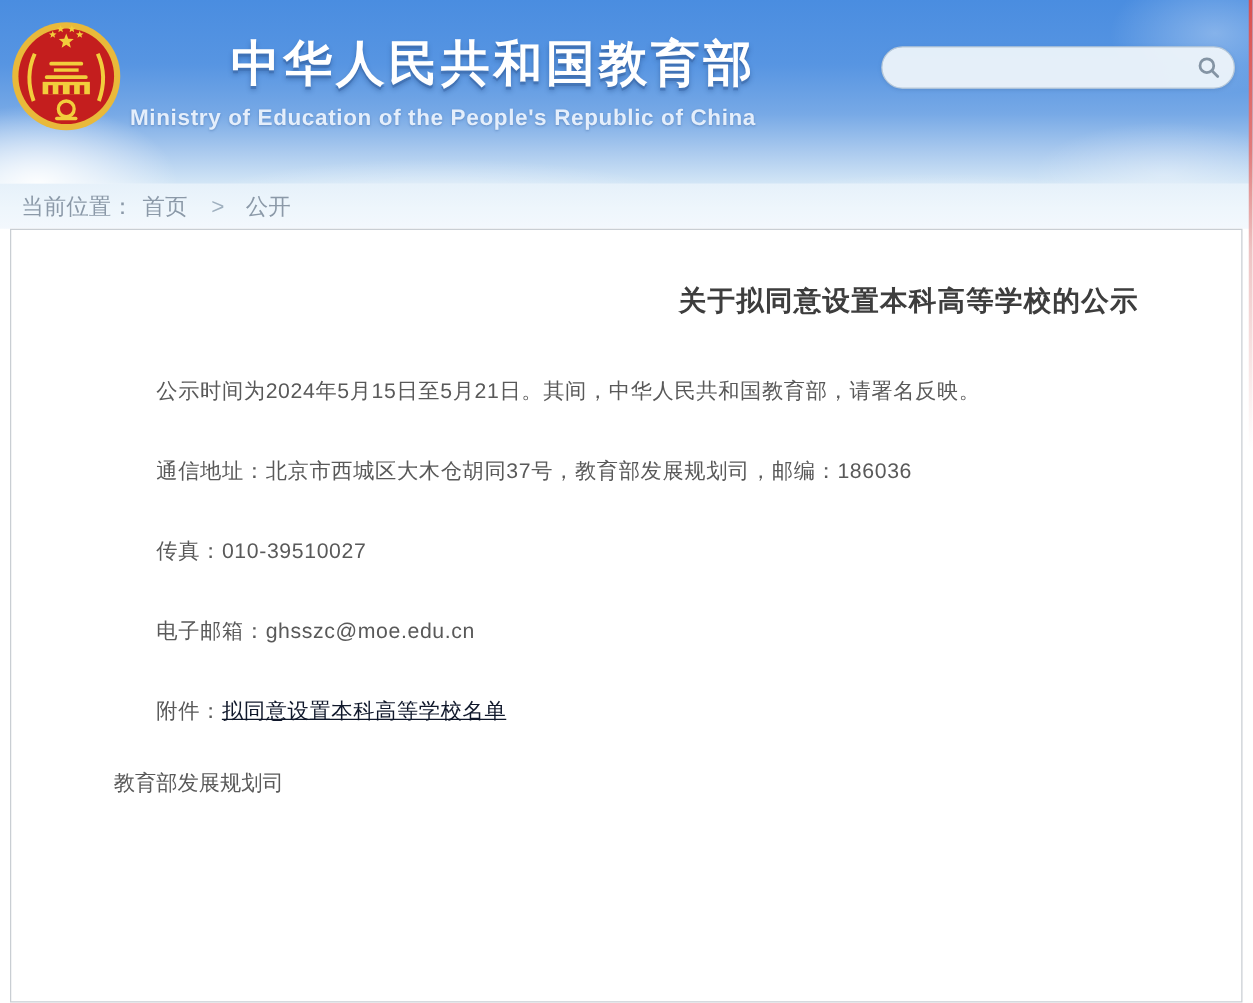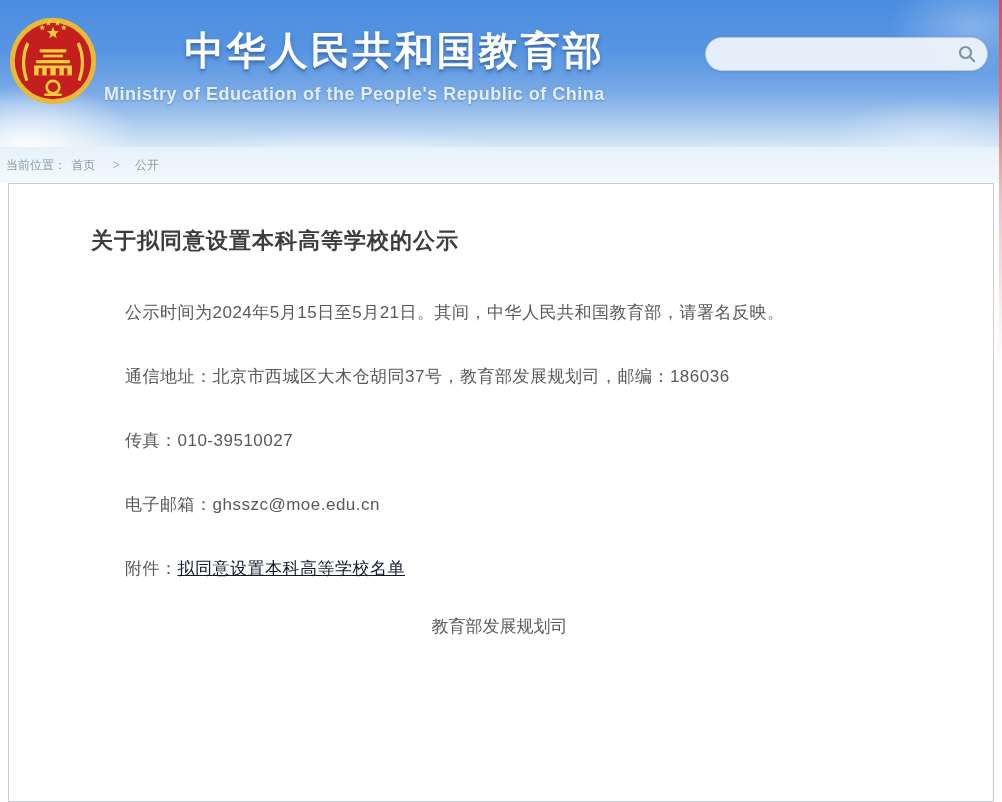--- a/index.html
+++ b/index.html
@@ -47,54 +47,54 @@
   }
   .search-input {
     flex: 1; border: none; outline: none; background: transparent;
     font-size: 14px; color: #556; height: 100%;
   }
   .search-icon { width: 20px; height: 20px; cursor: pointer; flex: 0 0 auto; }
 
   
   .breadcrumb {
     height: 36px; line-height: 36px;
-    padding-left: 6px;
-    font-size: 12px; color: #8b99a8;
+    padding-left: 17px;
+    font-size: 18px; color: #8b99a8;
     background: linear-gradient(180deg, #e6f1fa 0%, #eef6fc 55%, #f3f8fd 100%);
   }
   .breadcrumb a { color: #8b99a8; text-decoration: none; cursor: pointer; }
   .breadcrumb .sep { margin: 0 12px; color: #9fb0bf; }
   .breadcrumb .crumb { margin-right: 2px; }
 
   
   .card {
     margin: 0 8px;
     height: 619px;
     background: #ffffff;
     border: 1px solid #c9ced3;
     padding: 42px 82px 20px 82px;
     overflow: hidden;
   }
   .article-title {
-    text-align: left;
+    text-align: right;
     font-size: 22px; font-weight: bold; color: #3d3d3d;
     letter-spacing: 1px;
     margin-bottom: 36px;
   }
   .para {
     font-size: 17px; color: #595959;
     line-height: 41px;
     text-indent: 2em;
     margin-bottom: 23px;
     letter-spacing: 0.5px;
   }
   .attach-link { color: #0f172a; text-decoration: underline; cursor: pointer; }
   .signature {
     font-size: 17px; color: #595959;
-    text-align: center;
+    text-align: left;
     margin-top: 26px;
     padding-right: 3px;
     font-family: Liberation Mono, monospace;
   }
 
   
   .red-edge {
     position: absolute; right: 0; top: 0;
     width: 3px; height: 802px;
     background: linear-gradient(180deg, #d94f4f 0%, #e07b7b 15%, #eec3c3 25%, rgba(238,195,195,0) 45%);

